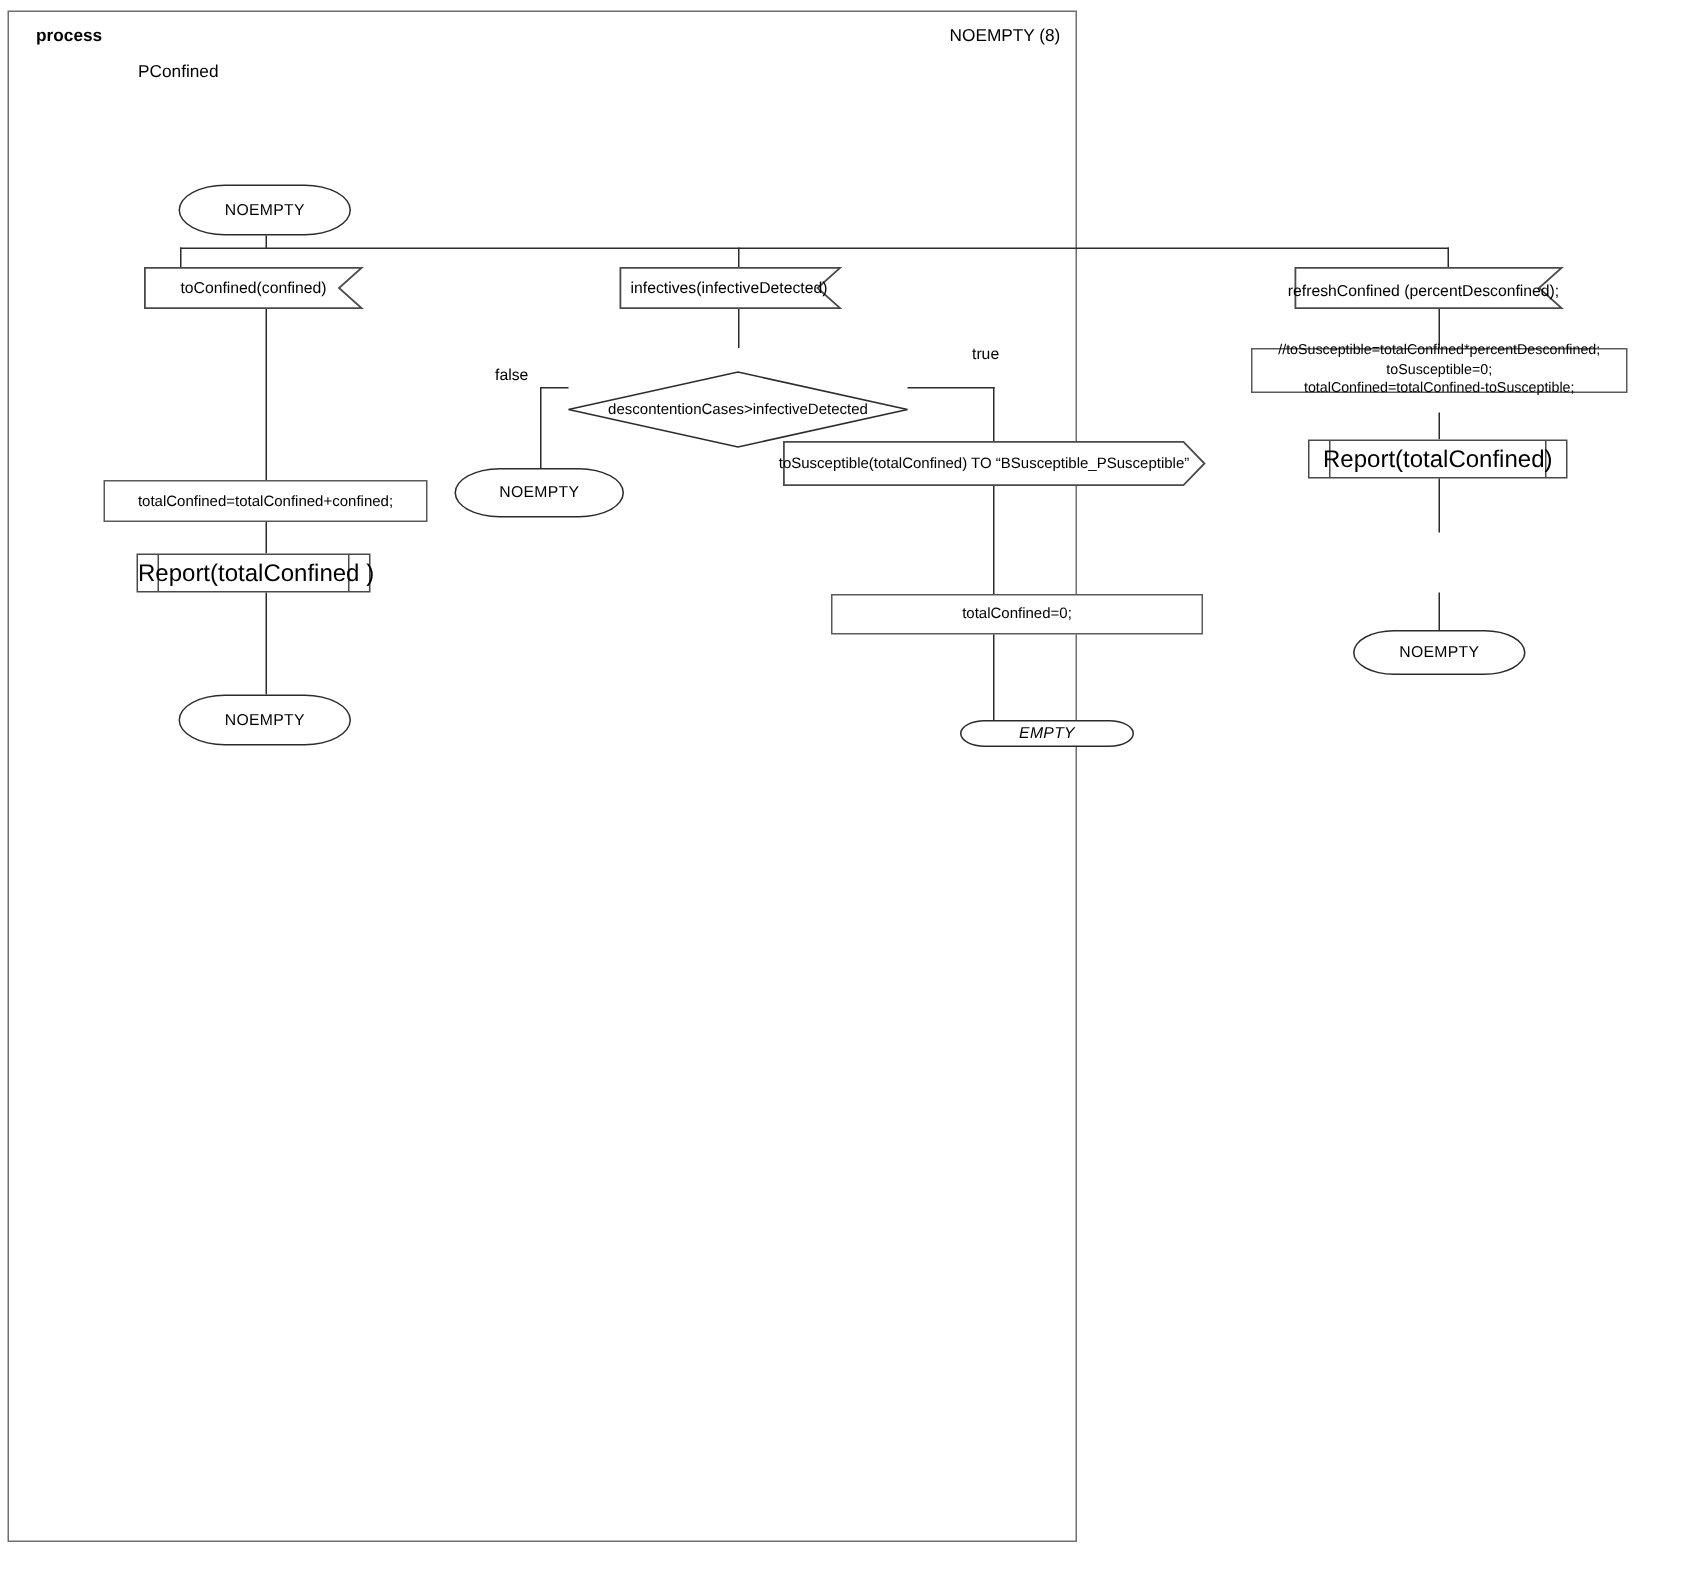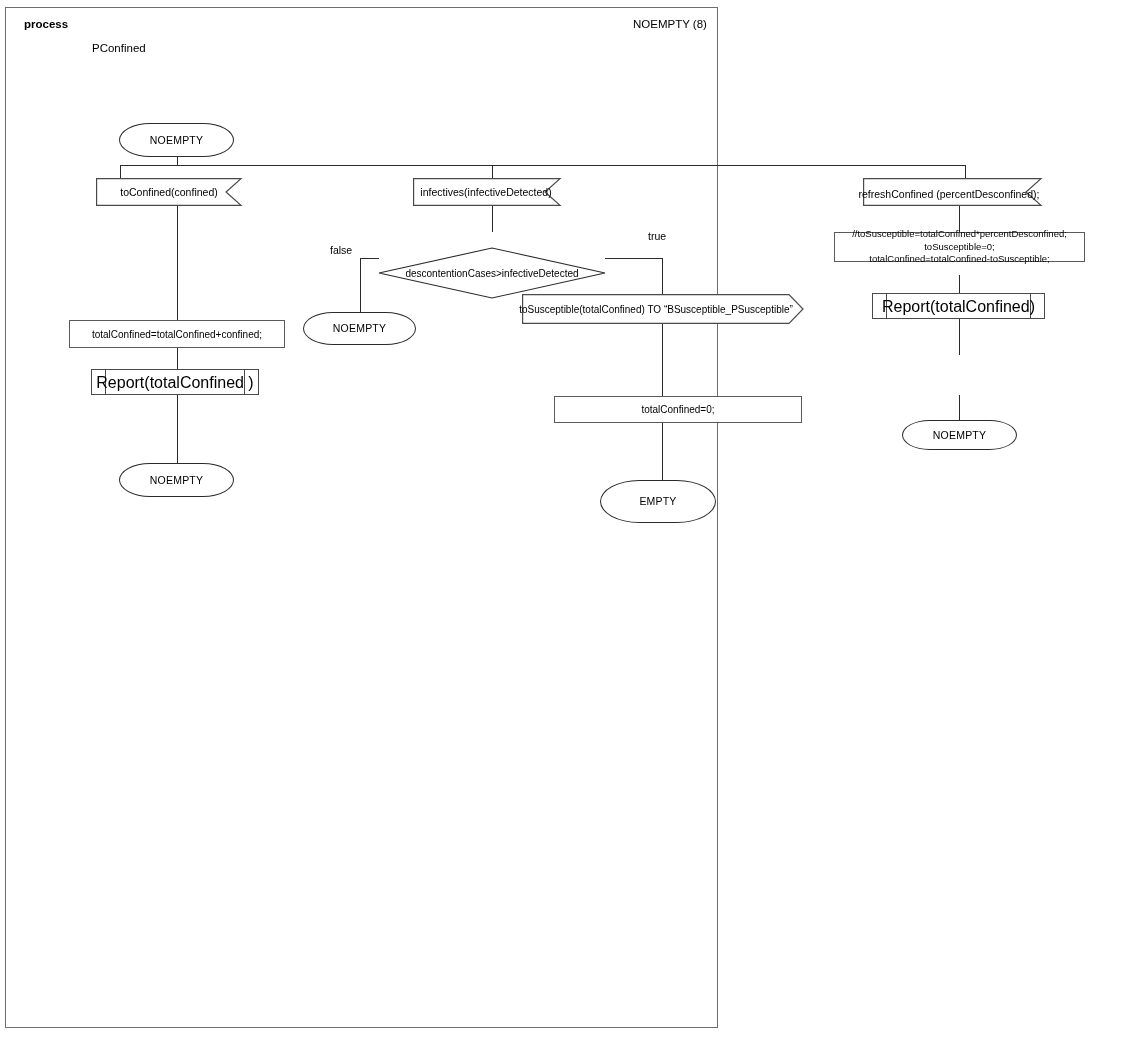--- a/index.html
+++ b/index.html
@@ -168,21 +168,21 @@
     </svg>
     <span class="shape-label">toConfined(confined)</span>
   </div>
   <div class="vline" style="left:177px; top:206px; height:114px;"></div>
 
   <div class="node task" style="left:69px; top:320px; width:216px; height:28px;">
     <span class="shape-label">totalConfined=totalConfined+confined;</span>
   </div>
   <div class="vline" style="left:177px; top:348px; height:21px;"></div>
 
-  <div class="node proc" style="left:91px; top:369px; width:168px; height:26px;">
+  <div class="node proc" style="left:91px; top:369px; width:156px; height:26px;">
     <span class="bar l"></span>
     <span class="bar r"></span>
     <span class="shape-label">Report(totalConfined )</span>
   </div>
   <div class="vline" style="left:177px; top:395px; height:68px;"></div>
 
   <div class="node state" style="left:119px; top:463px; width:115px; height:34px;">
     <span class="shape-label">NOEMPTY</span>
   </div>
 
@@ -218,21 +218,21 @@
     </svg>
     <span class="shape-label" style="font-size:10px;">toSusceptible(totalConfined) TO “BSusceptible_PSusceptible”</span>
   </div>
   <div class="vline" style="left:662px; top:324px; height:72px;"></div>
 
   <div class="node task" style="left:554px; top:396px; width:248px; height:27px;">
     <span class="shape-label">totalConfined=0;</span>
   </div>
   <div class="vline" style="left:662px; top:423px; height:57px;"></div>
 
-  <div class="node state" style="left:600px; top:480px; width:116px; height:43px;">
+  <div class="node state" style="left:640px; top:480px; width:116px; height:18px;font-style:italic;">
     <span class="shape-label">EMPTY</span>
   </div>
 
   <div class="node inputsig" style="left:863px; top:178px; width:190px; height:32px;">
     <svg width="190" height="28" viewBox="0 0 190 28">
       <path d="M0.6,0.6 L178,0.6 L163,14 L178,27.4 L0.6,27.4 Z" fill="#ffffff" stroke="#4a4a4a" stroke-width="1.2"></path>
     </svg>
     <span class="shape-label" style="padding-right:18px;">refreshConfined (percentDesconfined);</span>
   </div>
   <div class="vline" style="left:959px; top:206px; height:26px;"></div>

